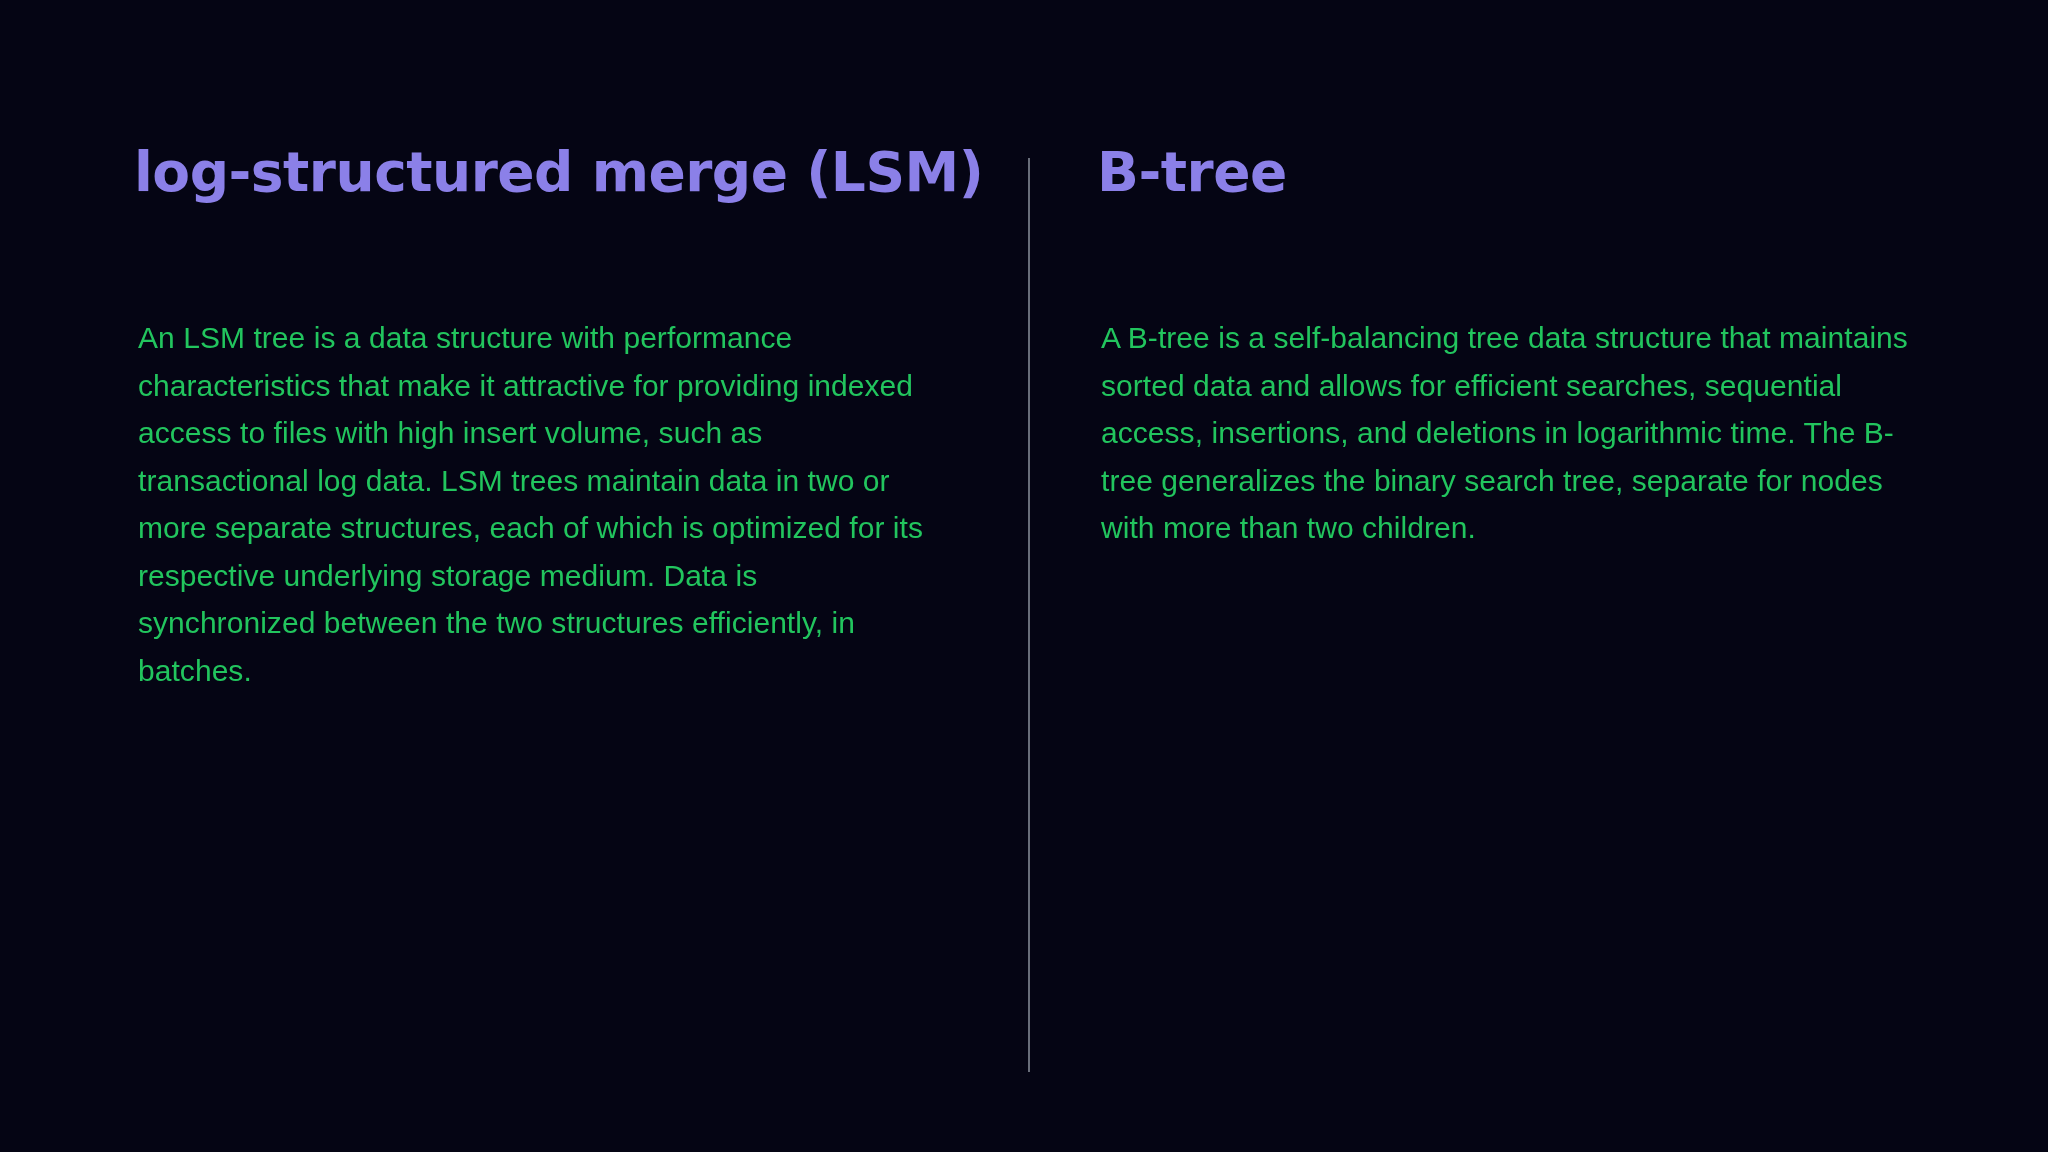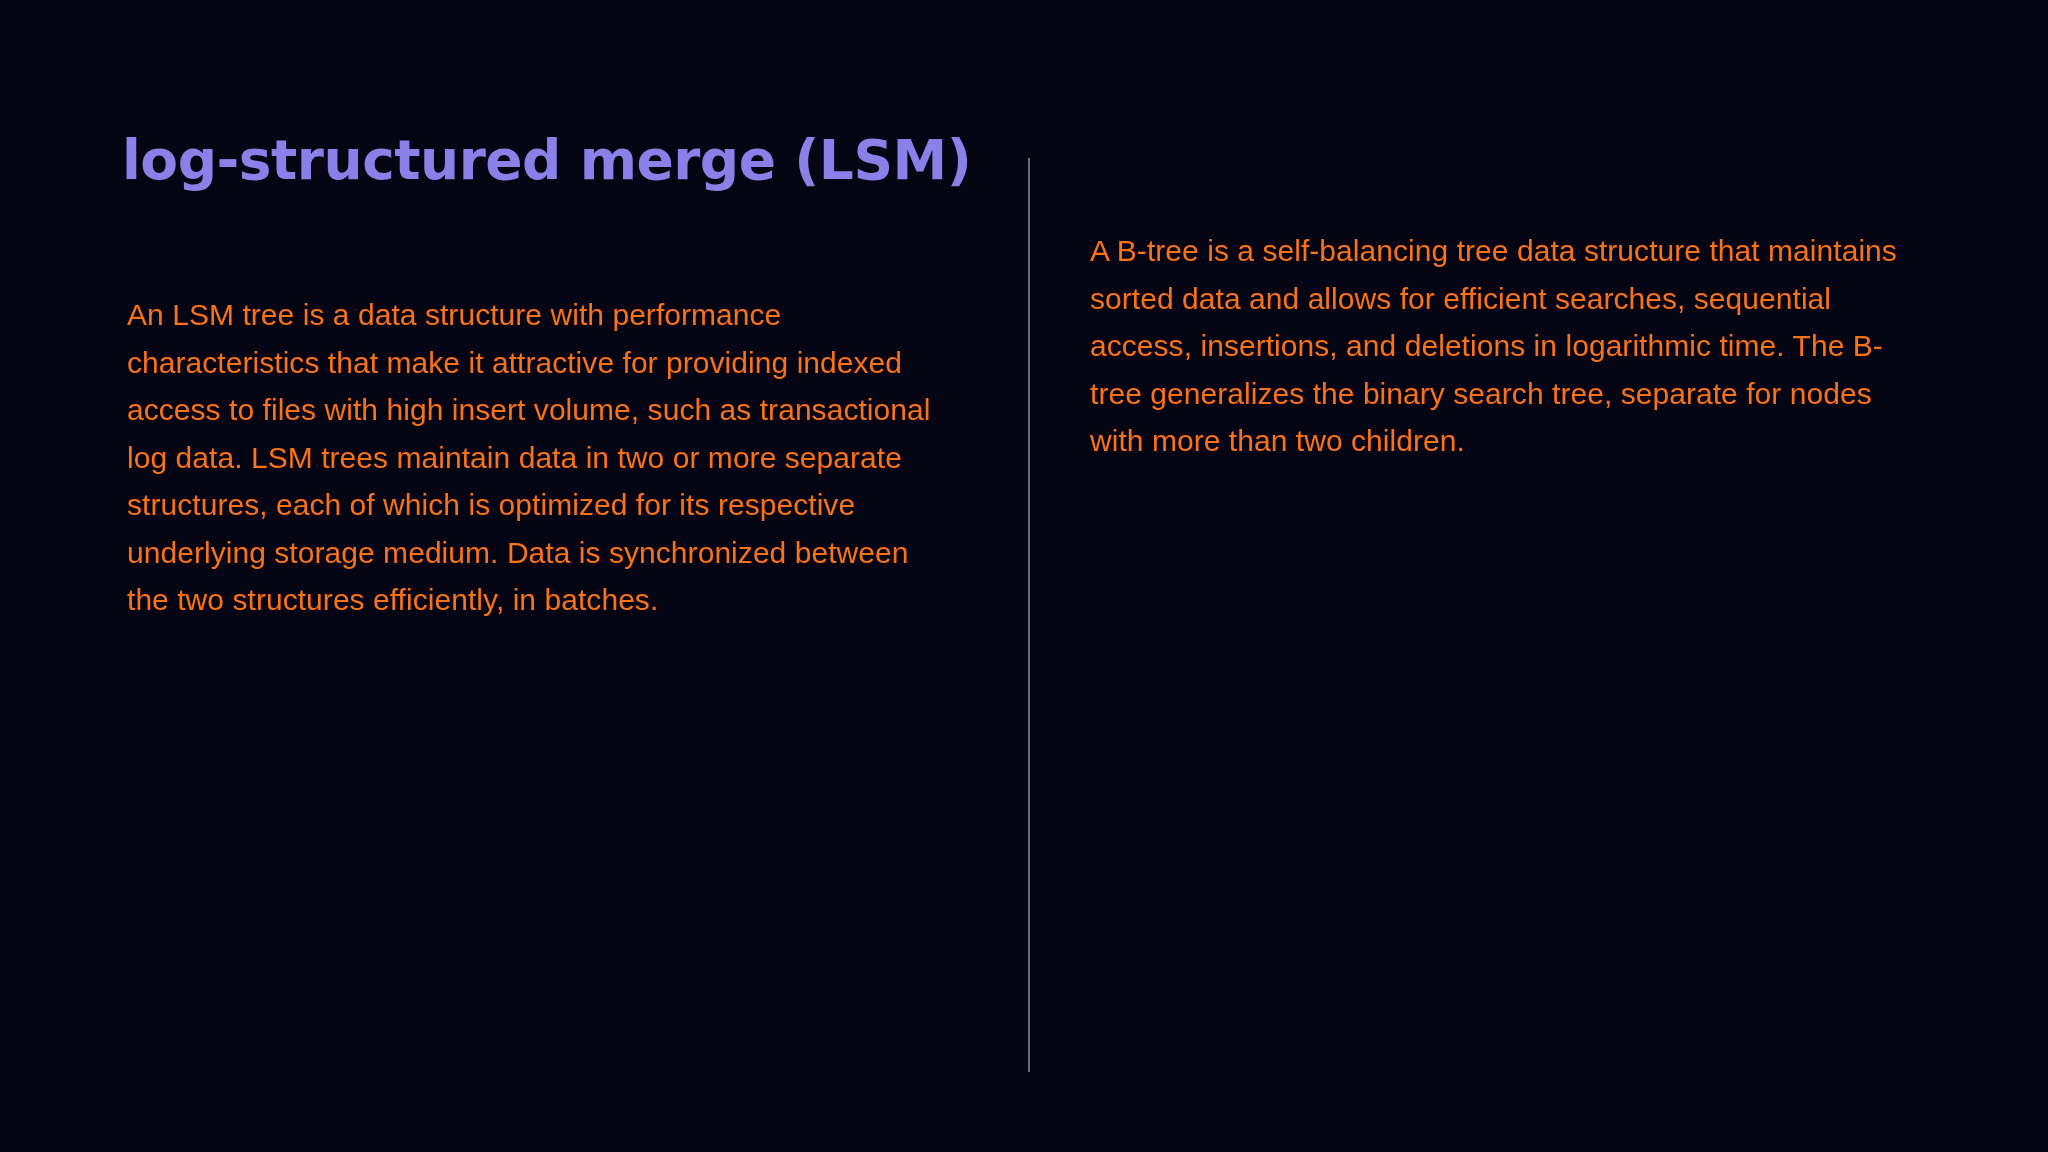--- a/index.html
+++ b/index.html
@@ -47,39 +47,39 @@
     padding-right: 78px;
   }
 
   .column-right {
     width: 1020px;
     padding-left: 57px;
     padding-right: 120px;
   }
 
   .column-heading {
-    margin: 0;
+    margin: 12px;
     font-family: "DejaVu Sans", sans-serif;
     font-weight: 700;
     font-size: 55px;
     line-height: 64px;
     letter-spacing: -0.5px;
     color: #8b80e8;
     white-space: nowrap;
   }
 
   .column-body {
-    margin: 5px;
+    margin: 16px;
     padding-top: 94px;
     font-family: "Liberation Sans", sans-serif;
     font-weight: 400;
     font-size: 30px;
     line-height: 47.5px;
     letter-spacing: 0.05px;
-    color: #f97316;
+    color: #22c55e;
   }
 
   .column-divider {
     position: absolute;
     left: 1028px;
     top: 158px;
     width: 2px;
     height: 914px;
     background: #6f7480;
     opacity: 0.95;
@@ -91,20 +91,21 @@
 <div class="comparison-board">
 
   <div class="columns">
 
     <section class="column column-left">
       <h2 class="column-heading">log-structured merge (LSM)</h2>
       <p class="column-body">An LSM tree is a data structure with performance characteristics that make it attractive for providing indexed access to files with high insert volume, such as transactional log data. LSM trees maintain data in two or more separate structures, each of which is optimized for its respective underlying storage medium. Data is synchronized between the two structures efficiently, in batches.</p>
     </section>
 
     <section class="column column-right">
+      <h2 class="column-heading">B-tree</h2>
       <p class="column-body">A B-tree is a self-balancing tree data structure that maintains sorted data and allows for efficient searches, sequential access, insertions, and deletions in logarithmic time. The B-tree generalizes the binary search tree, separate for nodes with more than two children.</p>
     </section>
 
   </div>
 
   <div class="column-divider"></div>
 
 </div>
 
 </body></html>

